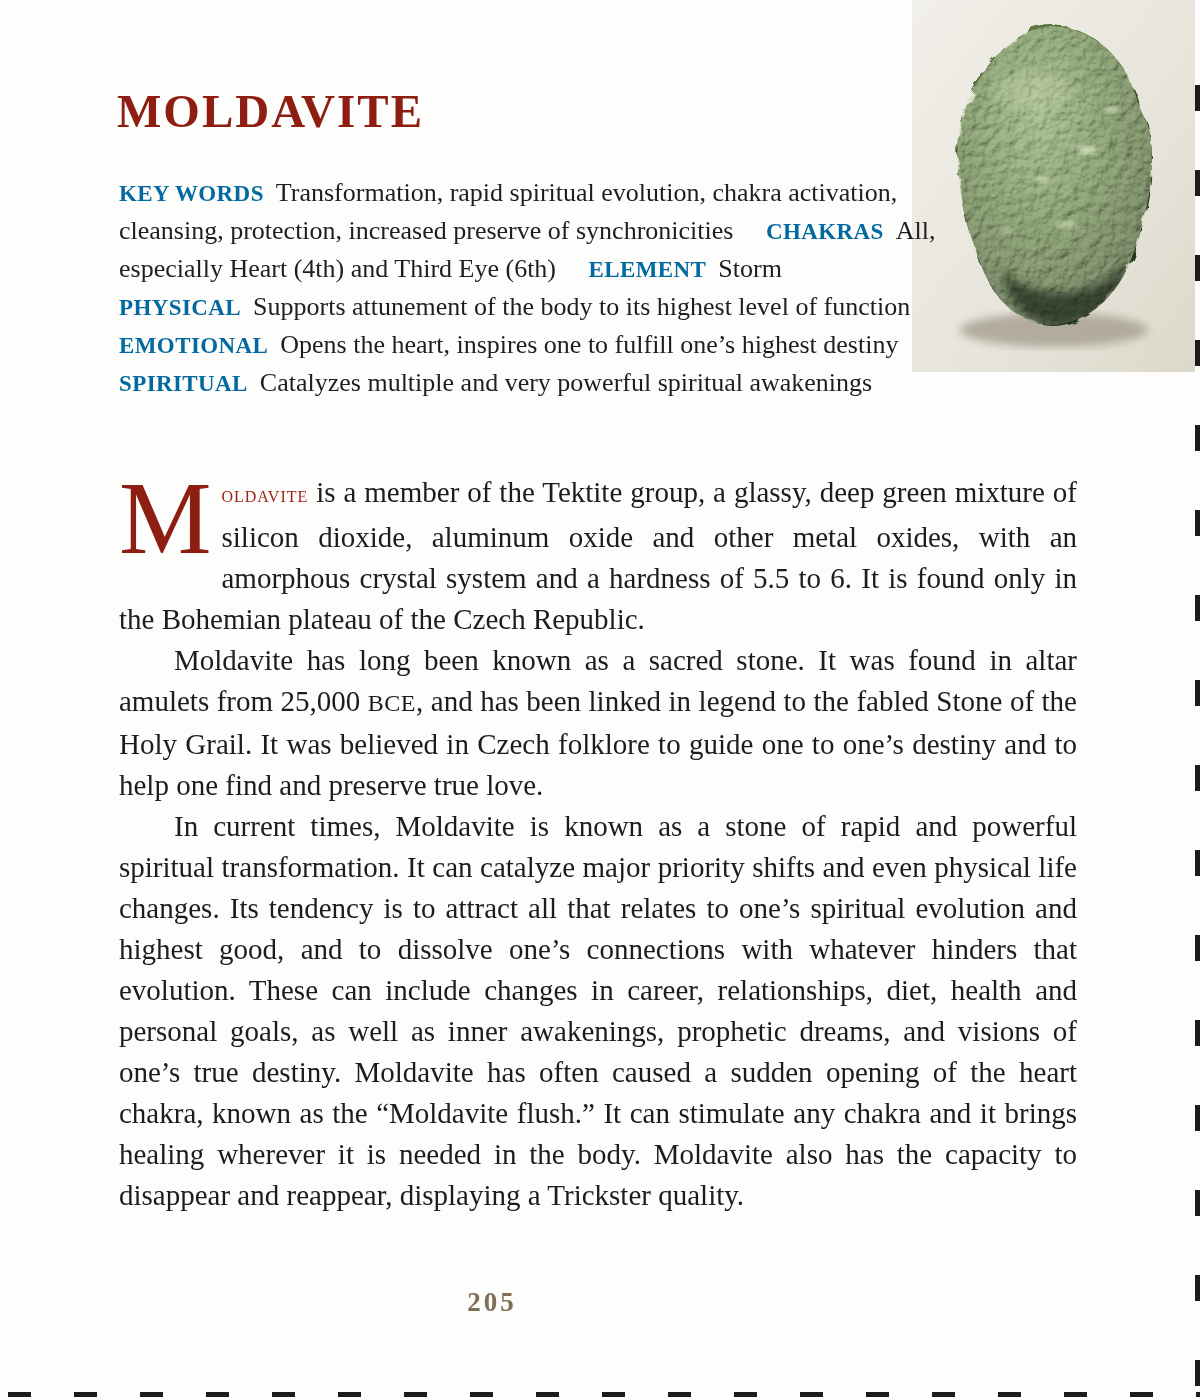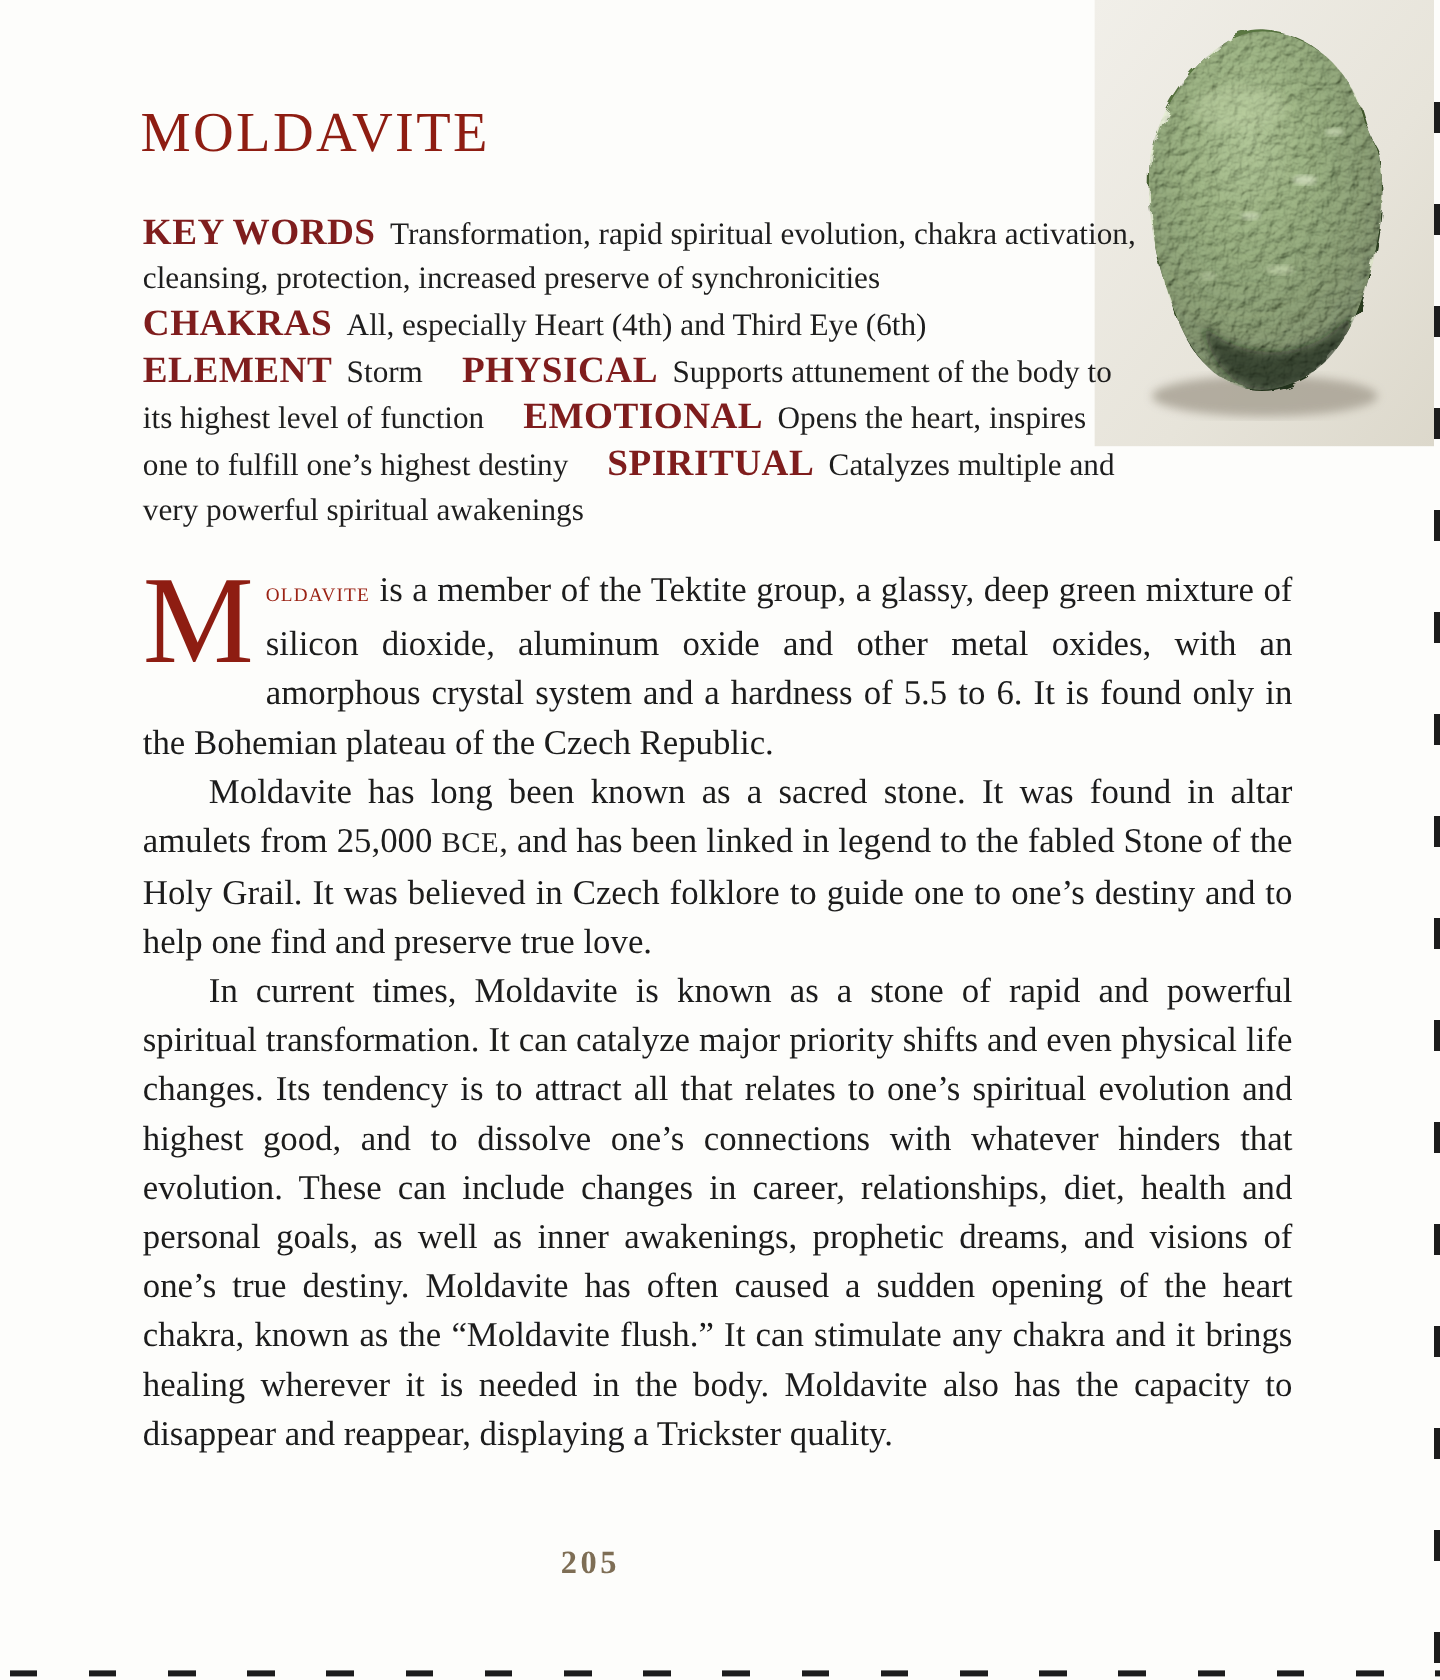--- a/index.html
+++ b/index.html
@@ -6,32 +6,32 @@
   html,body { margin:0; padding:0; background:#ffffff; }
   .page {
     position:relative; width:1200px; height:1400px;
     background:#fdfdfb; overflow:hidden;
     font-family:"Liberation Serif", serif;
   }
 
   
   .title {
     position:absolute; left:117px; top:84px; margin:0;
-    font-size:47px; font-weight:400; letter-spacing:2px;
+    font-size:47px; font-weight:700; letter-spacing:2px;
     color:#8e1d12;
   }
 
   
   .keywords {
     position:absolute; left:119px; top:174px; width:830px; margin:0;
     font-size:26px; line-height:37px; color:#1e1e1e;
   }
   .kw-pair { margin-right:26px; }
   .kw-label {
-    color:#7f1d1d; font-weight:700; font-size:31px;
+    color:#0369a1; font-weight:700; font-size:23px;
     letter-spacing:0.4px; margin-right:12px; white-space:nowrap;
   }
 
   
   .bodycopy {
     position:absolute; left:119px; top:472px; width:958px;
     font-size:29px; line-height:41px; color:#1c1c1c;
     text-align:justify;
   }
   .para { margin:0; }

